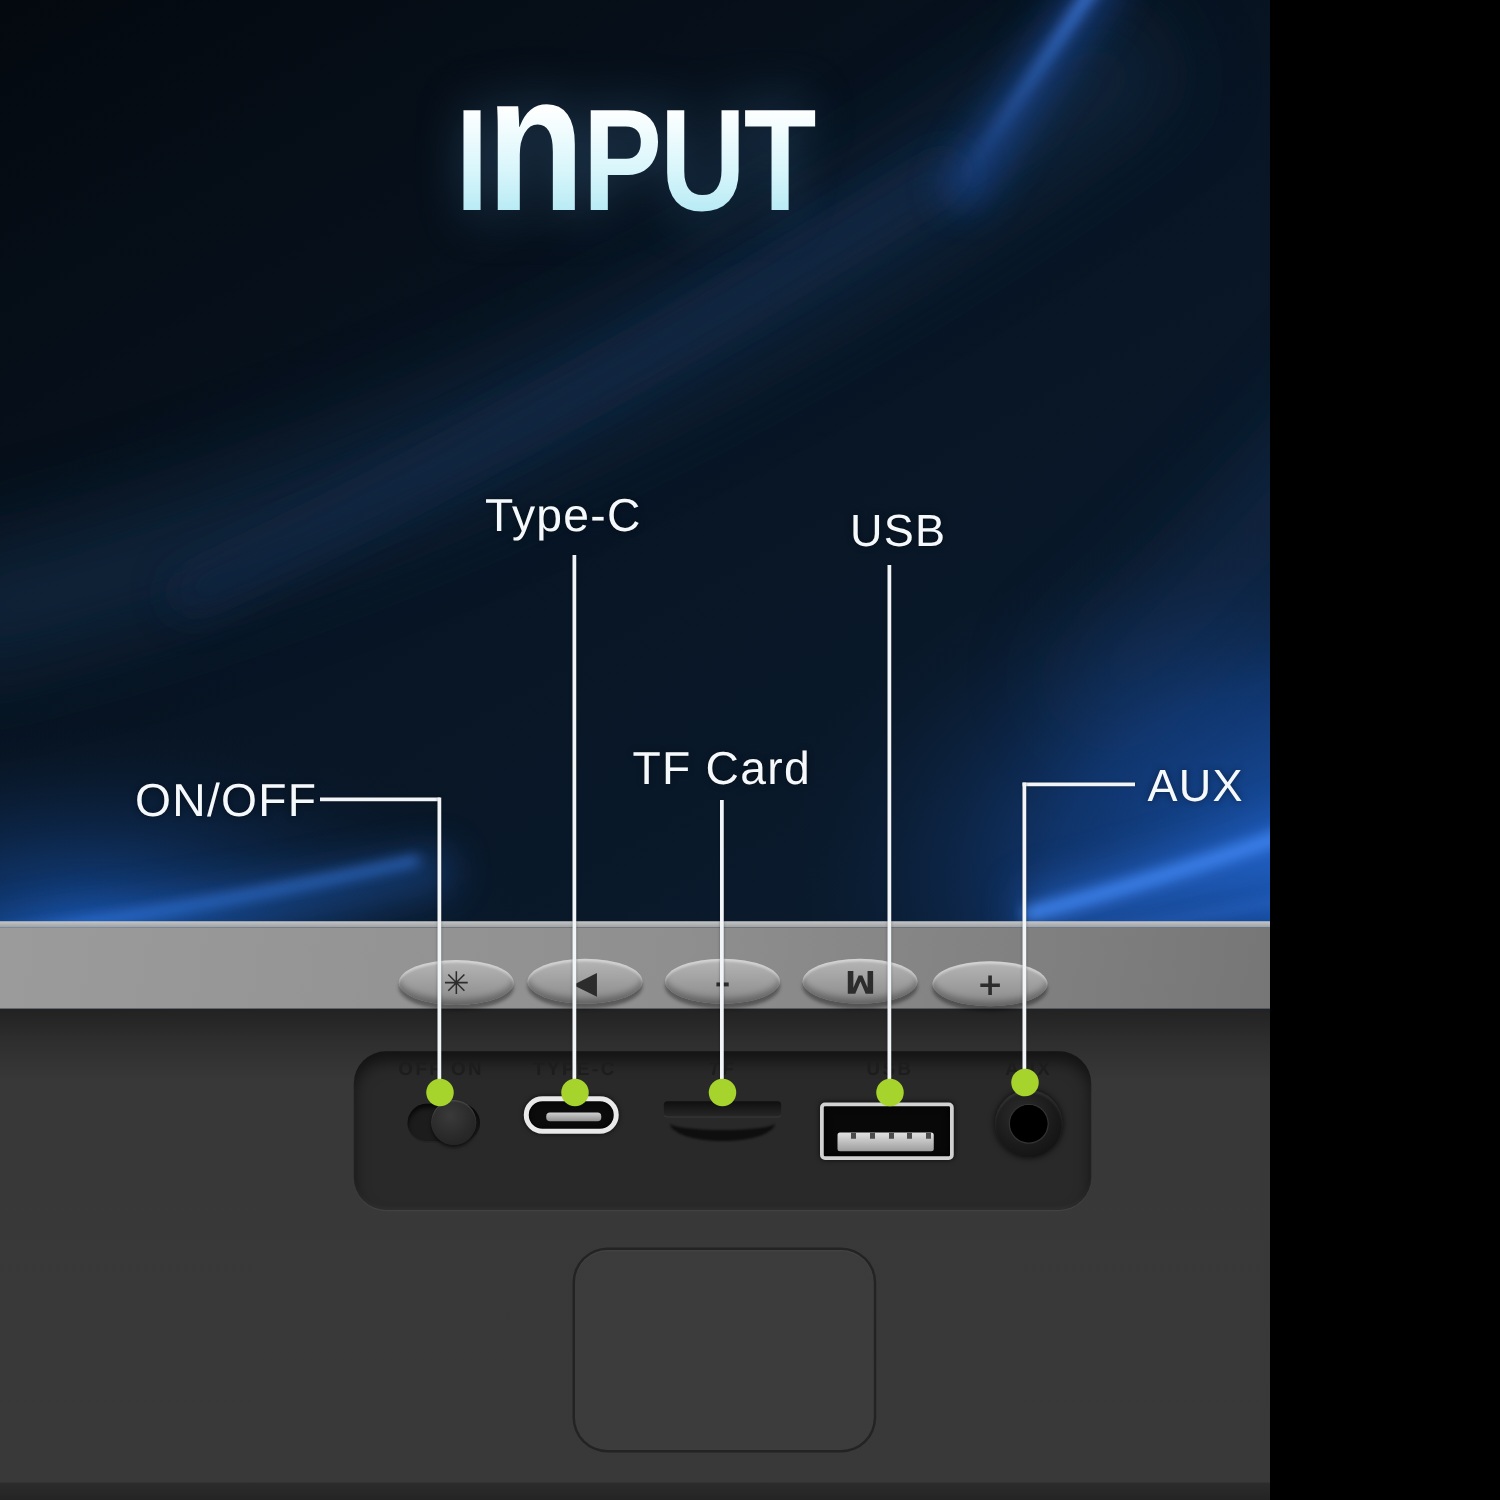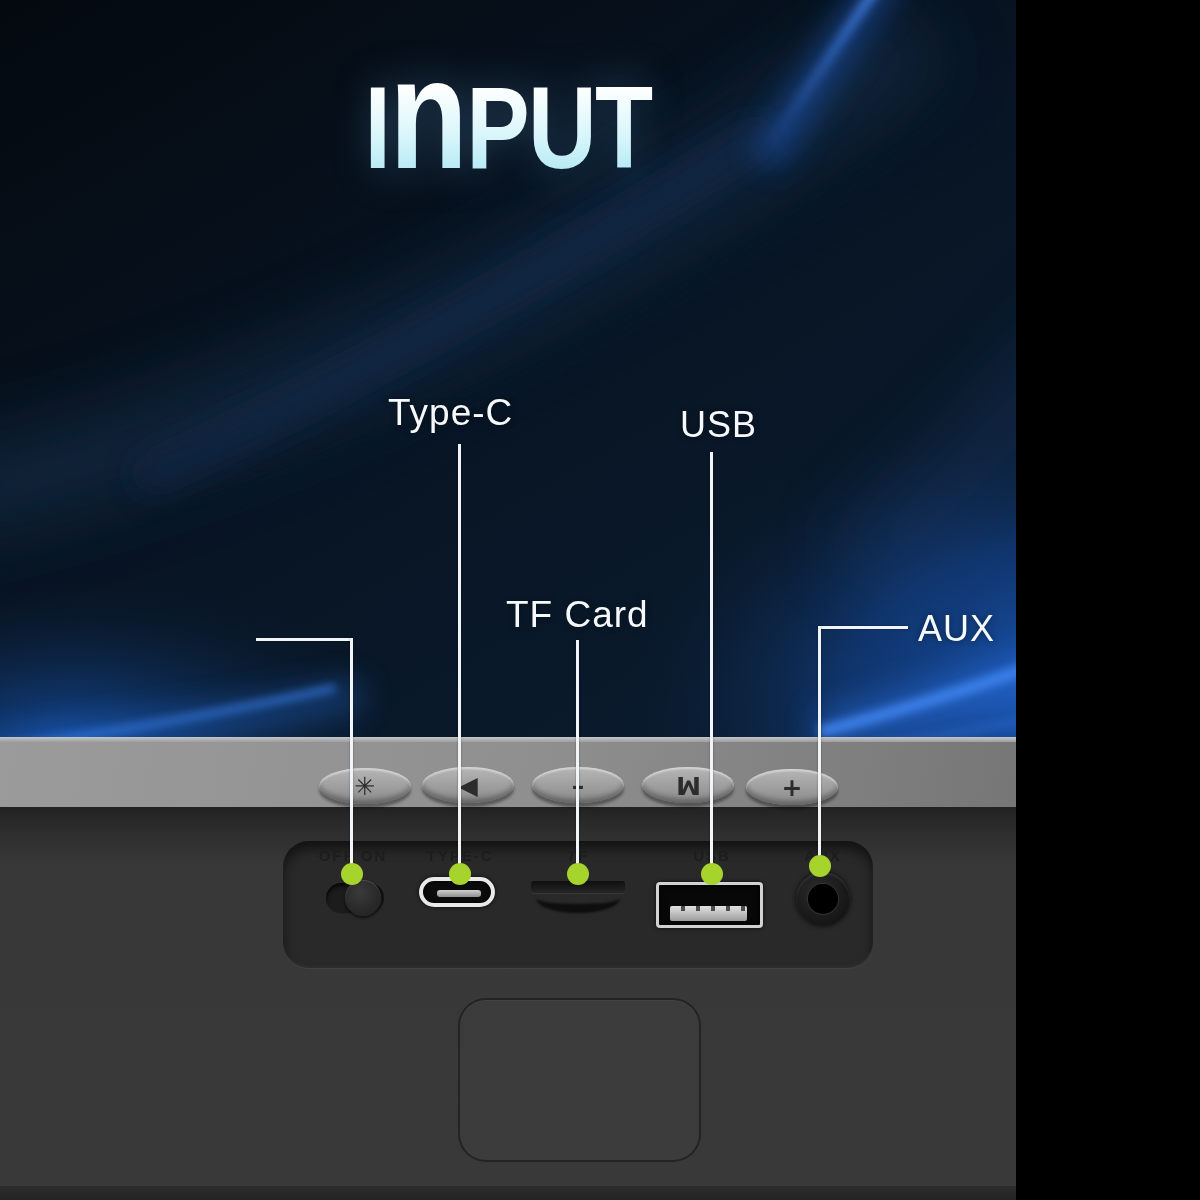--- a/index.html
+++ b/index.html
@@ -136,20 +136,21 @@
     <path d="M 890 -30 L 765 160" stroke="#1e5ed0" stroke-width="28" fill="none" filter="url(#f20)" opacity=".55"></path>
     <path d="M 820 732 C 985 688, 1120 640, 1265 565" stroke="#4f95ff" stroke-width="11" fill="none" filter="url(#f8)" opacity=".95"></path>
     <path d="M 820 735 C 985 695, 1120 650, 1265 575" stroke="#2a6fe0" stroke-width="42" fill="none" filter="url(#f20)" opacity=".5"></path>
     <path d="M 870 748 C 1010 725, 1150 697, 1260 668" stroke="#2a66c8" stroke-width="9" fill="none" filter="url(#f8)" opacity=".6"></path>
     <path d="M -30 753 C 95 736, 205 717, 335 688" stroke="#3c82ec" stroke-width="6" fill="none" filter="url(#f8)" opacity=".95"></path>
     <path d="M -30 756 C 110 740, 230 722, 360 694" stroke="#2360bd" stroke-width="26" fill="none" filter="url(#f20)" opacity=".55"></path>
   </svg>
 
   <div class="title"><span>I</span><span class="big-n">n</span><span>PUT</span></div>
 
+  <div class="callout" style="left:108px;top:620px;">ON/OFF</div>
   <div class="callout" style="left:388px;top:392px;">Type-C</div>
   <div class="callout" style="left:506px;top:594px;">TF Card</div>
   <div class="callout" style="left:680px;top:404px;font-size:36px;">USB</div>
   <div class="callout" style="left:918px;top:608px;font-size:36px;">AUX</div>
 
   <div class="line" style="left:256px;top:638px;width:96px;height:3px;"></div>
   <div class="line" style="left:350px;top:638px;width:3px;height:228px;"></div>
   <div class="line" style="left:458px;top:444px;width:3px;height:422px;"></div>
   <div class="line" style="left:576px;top:640px;width:3px;height:226px;"></div>
   <div class="line" style="left:710px;top:452px;width:3px;height:414px;"></div>

